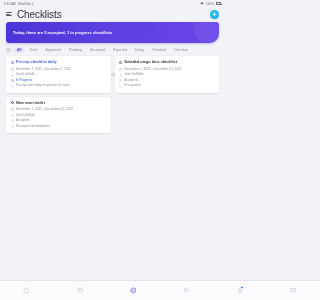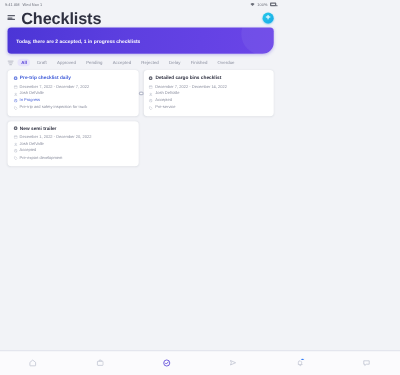--- a/index.html
+++ b/index.html
@@ -34,21 +34,21 @@
 
   
   .header{
     height:14px; display:flex; align-items:center;
     padding:0 6px; background:#f2f3f7;
   }
   .burger{ width:6px; display:flex; flex-direction:column; gap:1.1px; cursor:pointer; }
   .burger i{ display:block; height:.7px; background:#5b5e6b; border-radius:.4px; }
   .burger i:nth-child(2){ width:72%; }
   .page-title{
-    margin-left:5px; font-size:13px; font-weight:700;
+    margin-left:5px; font-size:10px; font-weight:400;
     color:#2e3040; letter-spacing:-.1px;
   }
   .spacer{ flex:1; }
   .add-btn{
     width:9px; height:9px; border-radius:50%;
     background:linear-gradient(140deg,#25c9e8,#1aa9e8);
     display:flex; align-items:center; justify-content:center;
     color:#fff; font-size:7px; line-height:1; font-weight:700;
     box-shadow:0 .6px 1.6px rgba(26,169,232,.45); cursor:pointer;
   }

